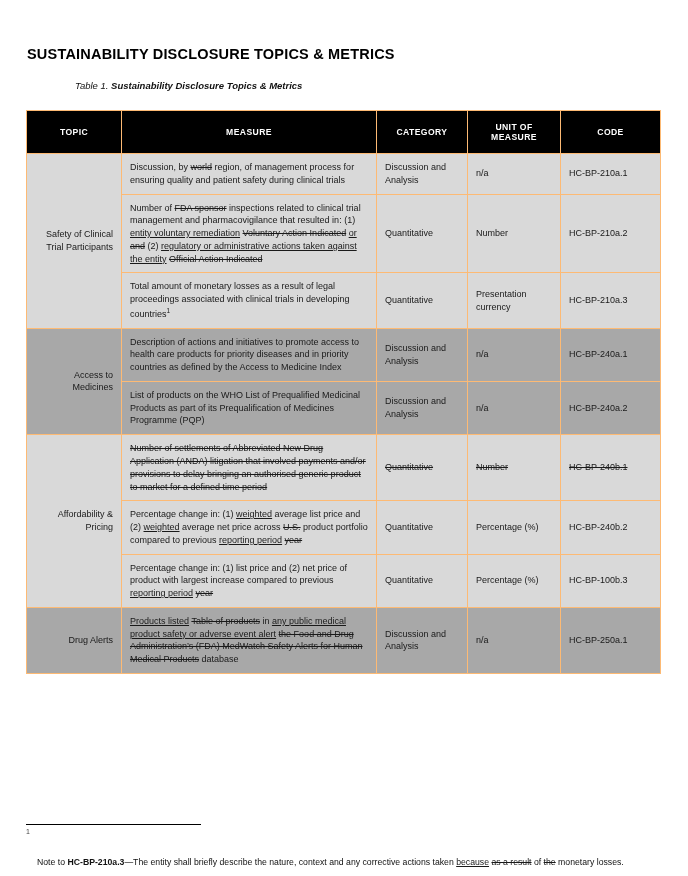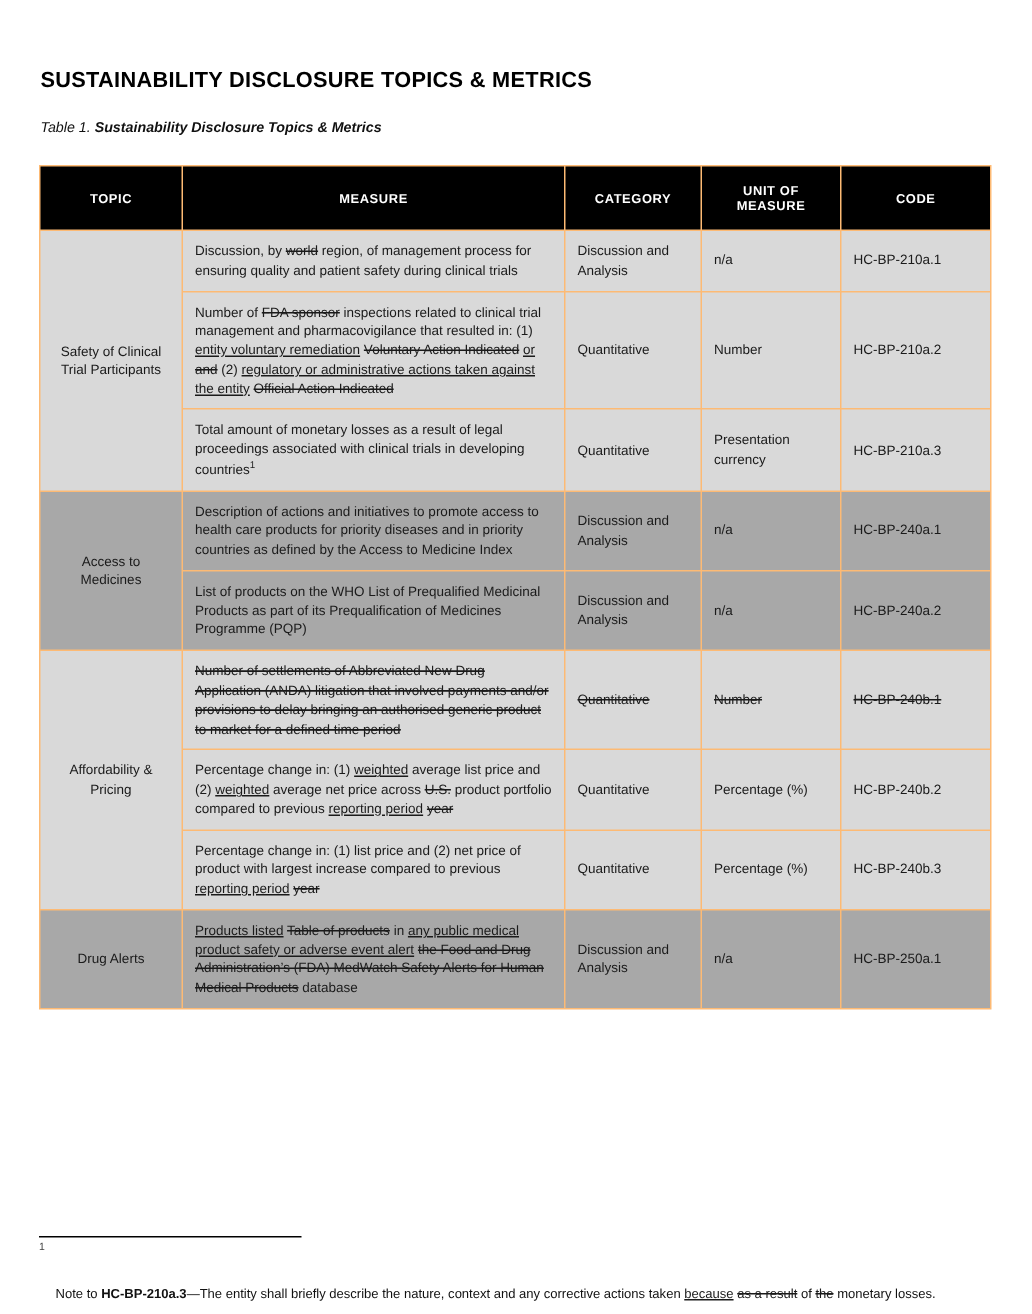--- a/index.html
+++ b/index.html
@@ -16,21 +16,21 @@
   .page-title {
     position:absolute; left:27px; top:20px;
     font-size:14.5px; font-weight:bold; letter-spacing:0.2px;
     color:#000;
   }
 
   .table-caption {
     position:absolute; left:27px; top:64px;
     font-size:9.5px; font-style:italic; color:#111;
   }
-  .table-caption .cap-lead { font-style:italic; font-weight:normal; }
+  .table-caption .cap-lead { font-style:italic; font-weight:normal;margin-left:48px; }
   .table-caption .cap-bold { font-style:italic; font-weight:bold; }
 
   table.sasb {
     position:absolute; left:26px; top:94px;
     width:629px;
     border-collapse:separate;
     border-spacing:1px;
     background:#fdba74;
     table-layout:fixed;
   }
@@ -45,21 +45,21 @@
     padding:6px 3px;
     height:30px;
   }
   table.sasb td {
     font-size:9px;
     line-height:1.42;
     vertical-align:middle;
     padding:7px 8px;
   }
   td.metric-cell { text-align:left; vertical-align:middle;margin-top:29px; }
-  td.topic-cell  { text-align:center; vertical-align:middle; font-size:9px; }
+  td.topic-cell  { text-align:right; vertical-align:middle; font-size:9px; }
   td.cat-cell, td.unit-cell, td.code-cell { text-align:left; }
 
   .shade-light { background:#d9d9d9; }
   .shade-dark  { background:#a8a8a8; }
 
   del { text-decoration:line-through; text-decoration-thickness:1px; color:#1a1a1a; }
   ins { text-decoration:underline; text-decoration-thickness:1px; color:#1a1a1a; }
   .struck-all { text-decoration:line-through; text-decoration-thickness:1px; }
 
   sup.fn { font-size:6.5px; vertical-align:super; }
@@ -154,21 +154,21 @@
         <tr>
           <td class="metric-cell shade-light"><span>Percentage change in: (1) </span><ins>weighted</ins><span> average list price and (2) </span><ins>weighted</ins><span> average net price across </span><del>U.S.</del><span> product portfolio compared to previous </span><ins>reporting period</ins><span> </span><del>year</del></td>
           <td class="cat-cell shade-light">Quantitative</td>
           <td class="unit-cell shade-light">Percentage (%)</td>
           <td class="code-cell shade-light">HC-BP-240b.2</td>
         </tr>
         <tr>
           <td class="metric-cell shade-light"><span>Percentage change in: (1) list price and (2) net price of product with largest increase compared to previous </span><ins>reporting period</ins><span> </span><del>year</del></td>
           <td class="cat-cell shade-light">Quantitative</td>
           <td class="unit-cell shade-light">Percentage (%)</td>
-          <td class="code-cell shade-light">HC-BP-240b.3</td>
+          <td class="code-cell shade-light">HC-BP-100b.3</td>
         </tr>
         <tr>
           <td class="topic-cell shade-dark" rowspan="1">Drug Alerts</td>
           <td class="metric-cell shade-dark"><ins>Products listed</ins><span> </span><del>Table of products</del><span> in </span><ins>any public medical product safety or adverse event alert</ins><span> </span><del>the Food and Drug Administration’s (FDA) MedWatch Safety Alerts for Human Medical Products</del><span> database</span></td>
           <td class="cat-cell shade-dark">Discussion and Analysis</td>
           <td class="unit-cell shade-dark">n/a</td>
           <td class="code-cell shade-dark">HC-BP-250a.1</td>
         </tr>
       </tbody>
   </table>

